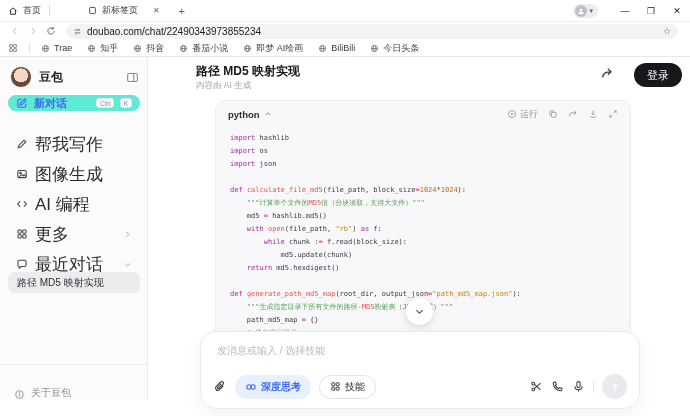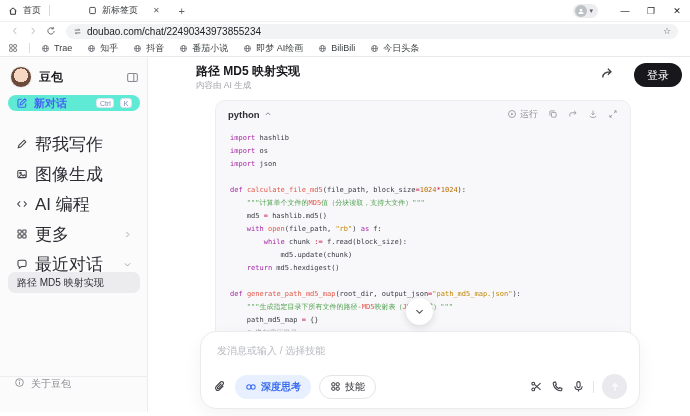--- a/index.html
+++ b/index.html
@@ -38,42 +38,42 @@
 
   .bookmarksbar { position:absolute; left:0; top:40px; right:0; height:17px; background:#fff;
     display:flex; align-items:center; gap:15px; padding:0 8px; border-bottom:1px solid #e9e9eb; }
   .bm-sep { width:1px; height:10px; background:#dcdcde; margin:0 -4px; }
   .bookmark { display:flex; align-items:center; gap:4px; font-size:9px; color:#3c4043; }
   .bookmark .bicon { color:#5f6368; }
 
   
   .app { position:absolute; left:0; top:57px; right:0; bottom:0; background:#fff; }
 
-  .sidebar { position:absolute; left:0; top:0; bottom:4px; width:148px; background:#fbfbfc;
+  .sidebar { position:absolute; left:0; top:0; bottom:16px; width:148px; background:#fbfbfc;
     border-right:1px solid #ececee; }
   .sb-head { position:absolute; left:10px; right:8px; top:8px; height:24px;
     display:flex; align-items:center; gap:7px; }
   .sb-avatar { width:22px; height:22px; border-radius:50%;
     background:radial-gradient(circle at 50% 42%, #f6d7c3 0 45%, #6b4a3a 46% 100%); border:1px solid #eee; }
   .sb-appname { font-size:12px; font-weight:bold; color:#17171c; flex:1; }
   .sb-collapse { color:#8a8b92; }
   .sb-newchat { position:absolute; left:8px; width:132px; top:38px; height:16px; border-radius:9px;
     background:#5eead4; display:flex; align-items:center; gap:6px; padding:0 8px; }
   .sb-newchat .lbl { font-size:11px; font-weight:bold; color:#4361f2; flex:1; }
   .kbd { font-size:7px; color:#7d88b6; background:#ffffff; border:1px solid #dfe3f3; border-radius:3px;
     padding:0.5px 2.5px; }
   .sb-item { position:absolute; left:8px; width:132px; height:26px; display:flex; align-items:center;
     gap:7px; padding:0 8px; border-radius:8px; }
   .sb-item .lbl { font-size:17px; color:#2c2d33; flex:1; }
   .sb-item .icn { color:#42434a; }
   .sb-chevron { color:#9a9ba2; }
   .sb-recent-item { position:absolute; left:8px; width:132px; top:215px; height:21px; background:#ececee;
     border-radius:7px; display:flex; align-items:center; padding:0 9px; font-size:10px; color:#2c2d33; }
   .sb-bottom { position:absolute; left:0; right:0; bottom:0; height:36px; border-top:1px solid #ededef;
-    display:flex; align-items:flex-start; gap:6px; padding:0 14px; color:#8b8c93; font-size:10px; }
+    display:flex; align-items:flex-end; gap:6px; padding:0 14px; color:#8b8c93; font-size:10px; }
 
   .main { position:absolute; left:148px; top:0; right:0; bottom:0; background:#fff; }
   .chat-title { position:absolute; left:48px; top:6px; font-size:12px; font-weight:bold; color:#17171c; }
   .chat-sub { position:absolute; left:48px; top:23px; font-size:8.5px; color:#a3a4aa; }
   .share-btn { position:absolute; right:76px; top:9px; color:#3c3d44; }
   .login-btn { position:absolute; right:8px; top:6px; width:48px; height:24px; background:#17171c;
     color:#fff; font-size:11px; border-radius:13px; border:none;
     display:flex; align-items:center; justify-content:center; }
 
   

